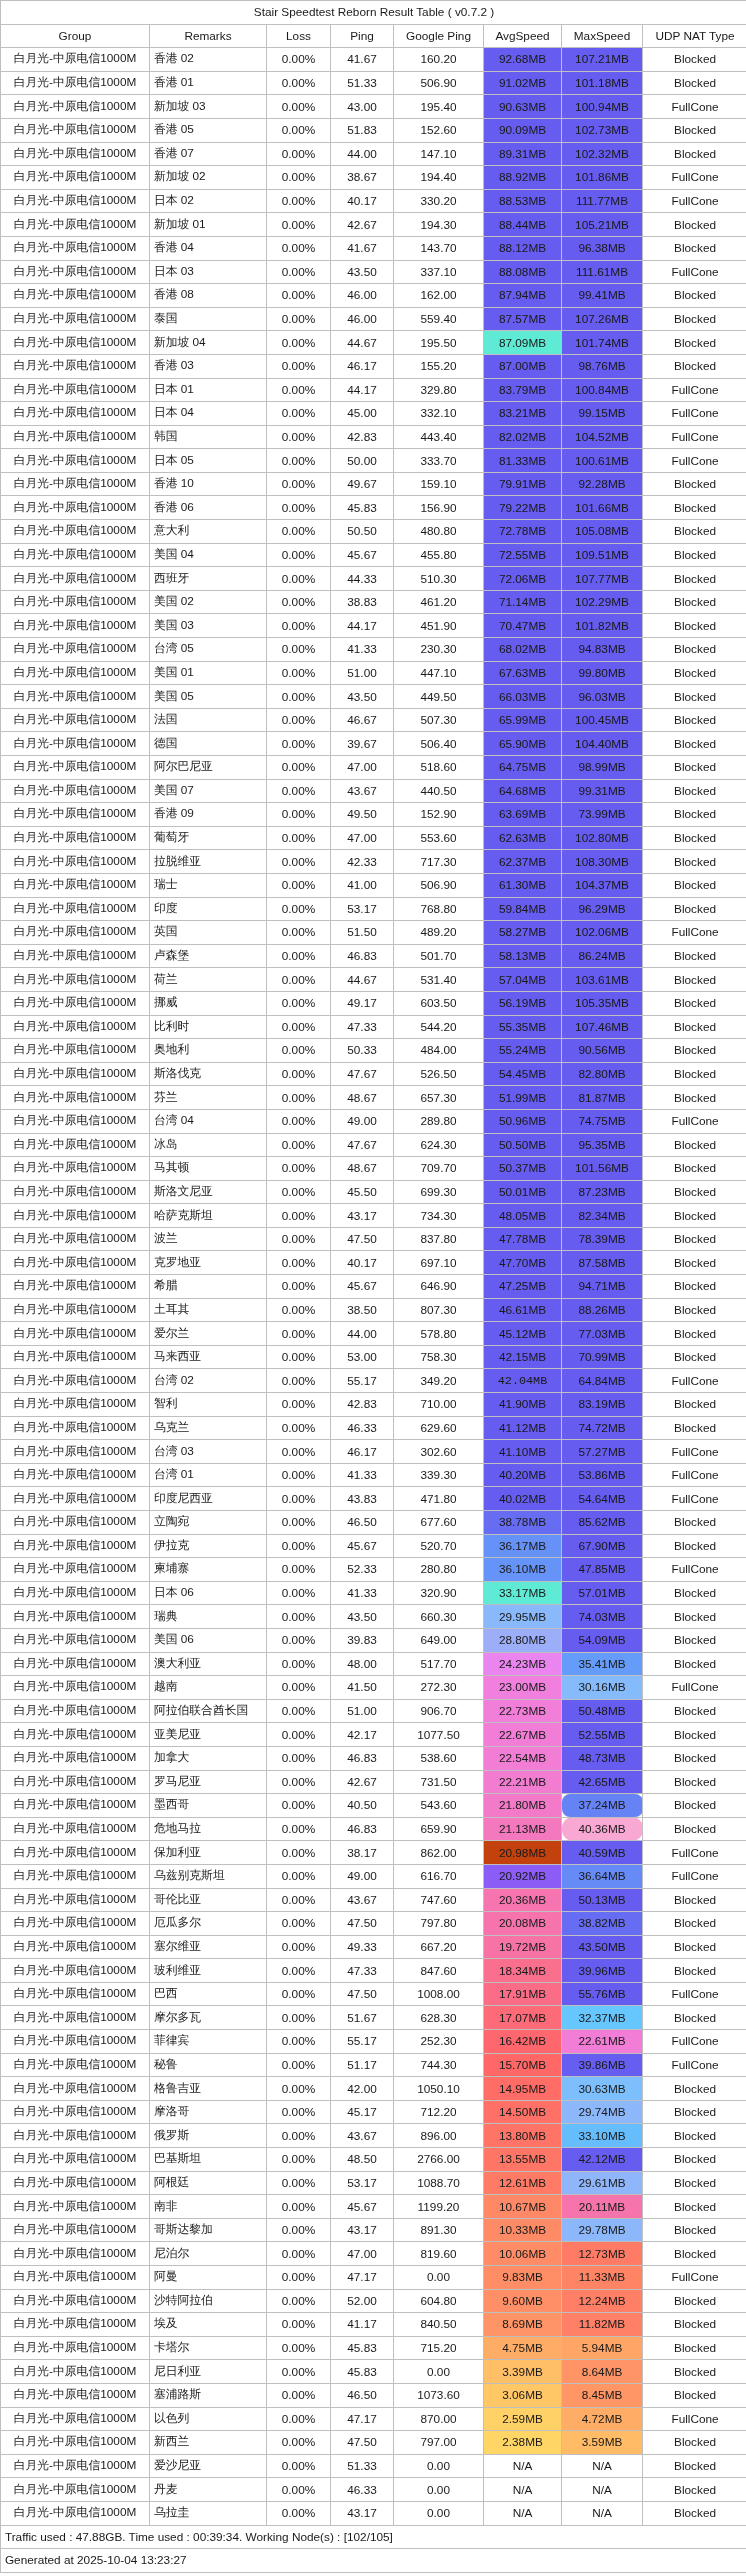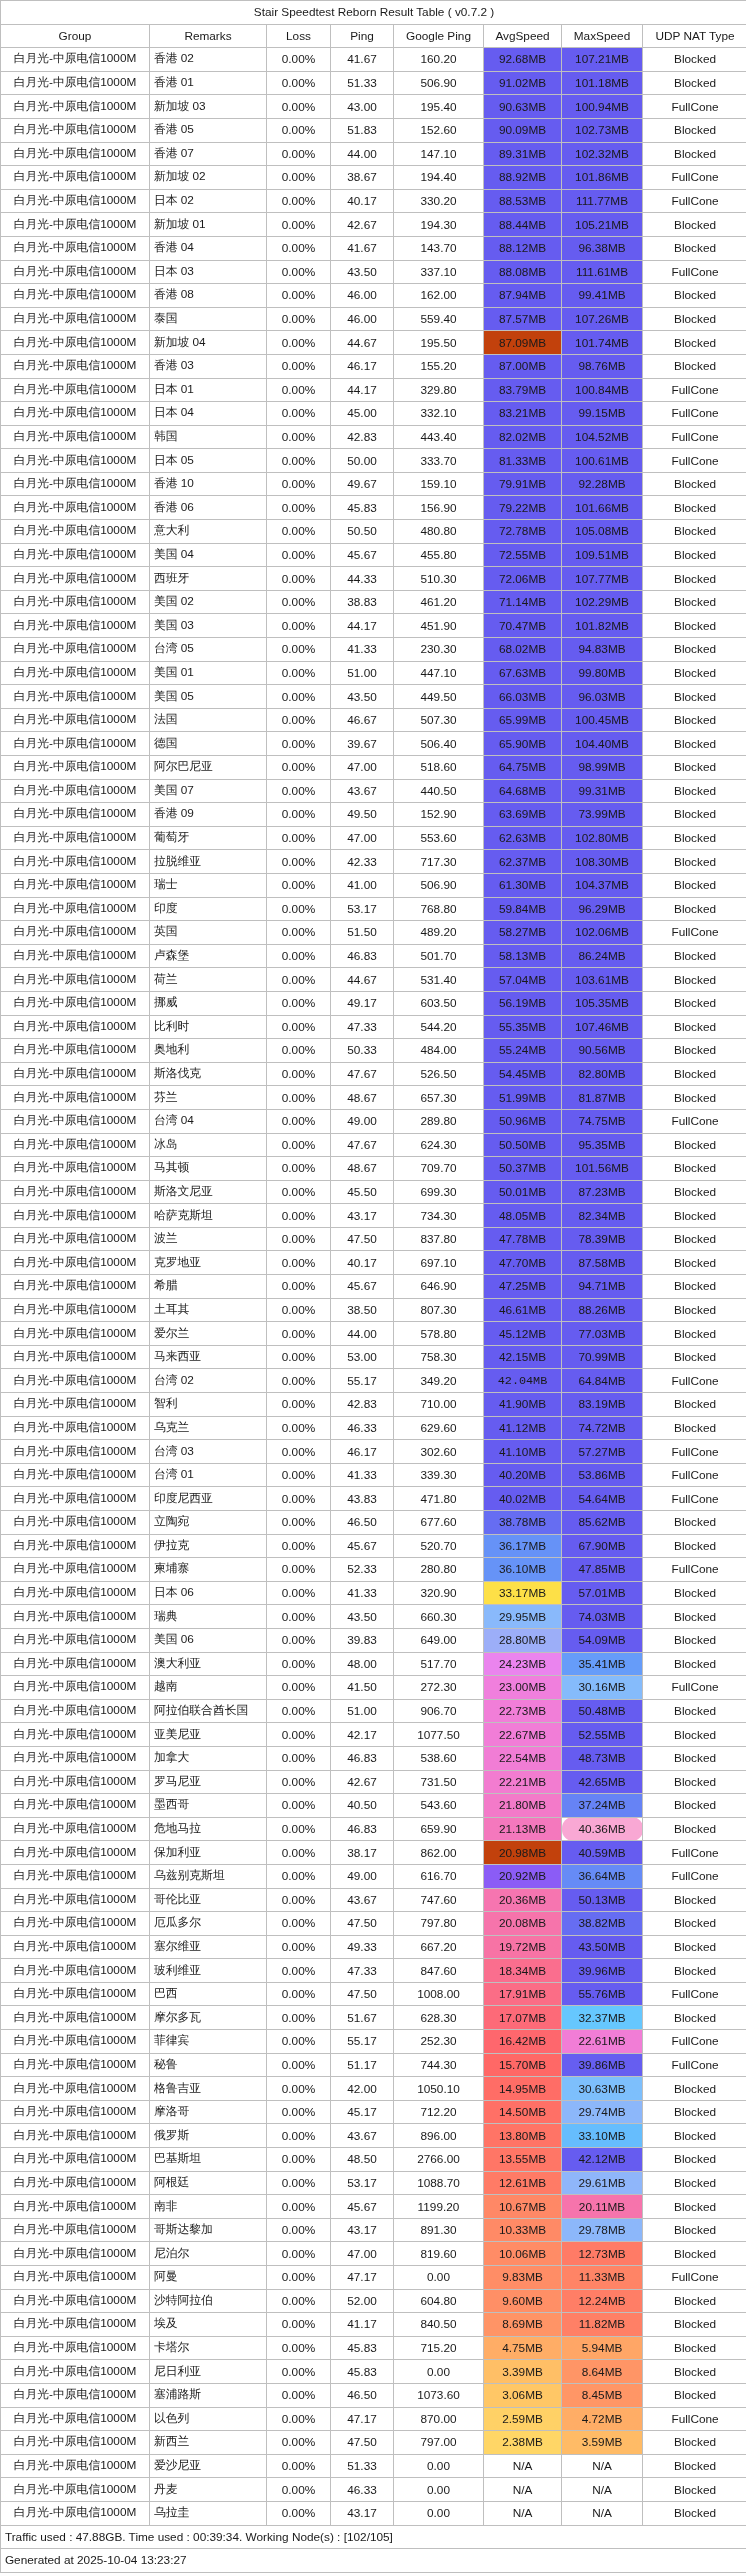--- a/index.html
+++ b/index.html
@@ -186,21 +186,21 @@
         <td class="c" style="background: rgb(102, 92, 240);">87.57MB</td>
         <td class="c" style="background: rgb(102, 92, 240);">107.26MB</td>
         <td class="c">Blocked</td>
       </tr>
       <tr>
         <td class="c">白月光-中原电信1000M</td>
         <td class="l">新加坡 04</td>
         <td class="c">0.00%</td>
         <td class="c">44.67</td>
         <td class="c">195.50</td>
-        <td class="c" style="background: #c2410c; text-align: center;">87.09MB</td>
+        <td class="c" style="background: #5eead4; text-align: center;">87.09MB</td>
         <td class="c" style="background: rgb(102, 92, 240);">101.74MB</td>
         <td class="c">Blocked</td>
       </tr>
       <tr>
         <td class="c">白月光-中原电信1000M</td>
         <td class="l">香港 03</td>
         <td class="c">0.00%</td>
         <td class="c">46.17</td>
         <td class="c">155.20</td>
         <td class="c" style="background: rgb(102, 92, 240);">87.00MB</td>
@@ -716,21 +716,21 @@
         <td class="c" style="background: rgb(102, 147, 247);">36.10MB</td>
         <td class="c" style="background: rgb(102, 92, 240);">47.85MB</td>
         <td class="c">FullCone</td>
       </tr>
       <tr>
         <td class="c">白月光-中原电信1000M</td>
         <td class="l">日本 06</td>
         <td class="c">0.00%</td>
         <td class="c">41.33</td>
         <td class="c">320.90</td>
-        <td class="c" style="background: #fde047;">33.17MB</td>
+        <td class="c" style="background: #5eead4;">33.17MB</td>
         <td class="c" style="background: rgb(102, 92, 240);">57.01MB</td>
         <td class="c">Blocked</td>
       </tr>
       <tr>
         <td class="c">白月光-中原电信1000M</td>
         <td class="l">瑞典</td>
         <td class="c">0.00%</td>
         <td class="c">43.50</td>
         <td class="c">660.30</td>
         <td class="c" style="background: rgb(137, 185, 251);">29.95MB</td>
@@ -807,21 +807,21 @@
         <td class="c" style="background: rgb(102, 92, 240);">42.65MB</td>
         <td class="c">Blocked</td>
       </tr>
       <tr>
         <td class="c">白月光-中原电信1000M</td>
         <td class="l">墨西哥</td>
         <td class="c">0.00%</td>
         <td class="c">40.50</td>
         <td class="c">543.60</td>
         <td class="c" style="background: rgb(243, 122, 201);">21.80MB</td>
-        <td class="c" style="background: rgb(102, 131, 245);">37.24MB</td>
+        <td class="c" style="background: rgb(102, 131, 245); border-radius: 8px;">37.24MB</td>
         <td class="c">Blocked</td>
       </tr>
       <tr>
         <td class="c">白月光-中原电信1000M</td>
         <td class="l">危地马拉</td>
         <td class="c">0.00%</td>
         <td class="c">46.83</td>
         <td class="c">659.90</td>
         <td class="c" style="background: rgb(244, 120, 189);">21.13MB</td>
         <td class="c" style="background: #f9a8d4; border-radius: 11px;">40.36MB</td>

